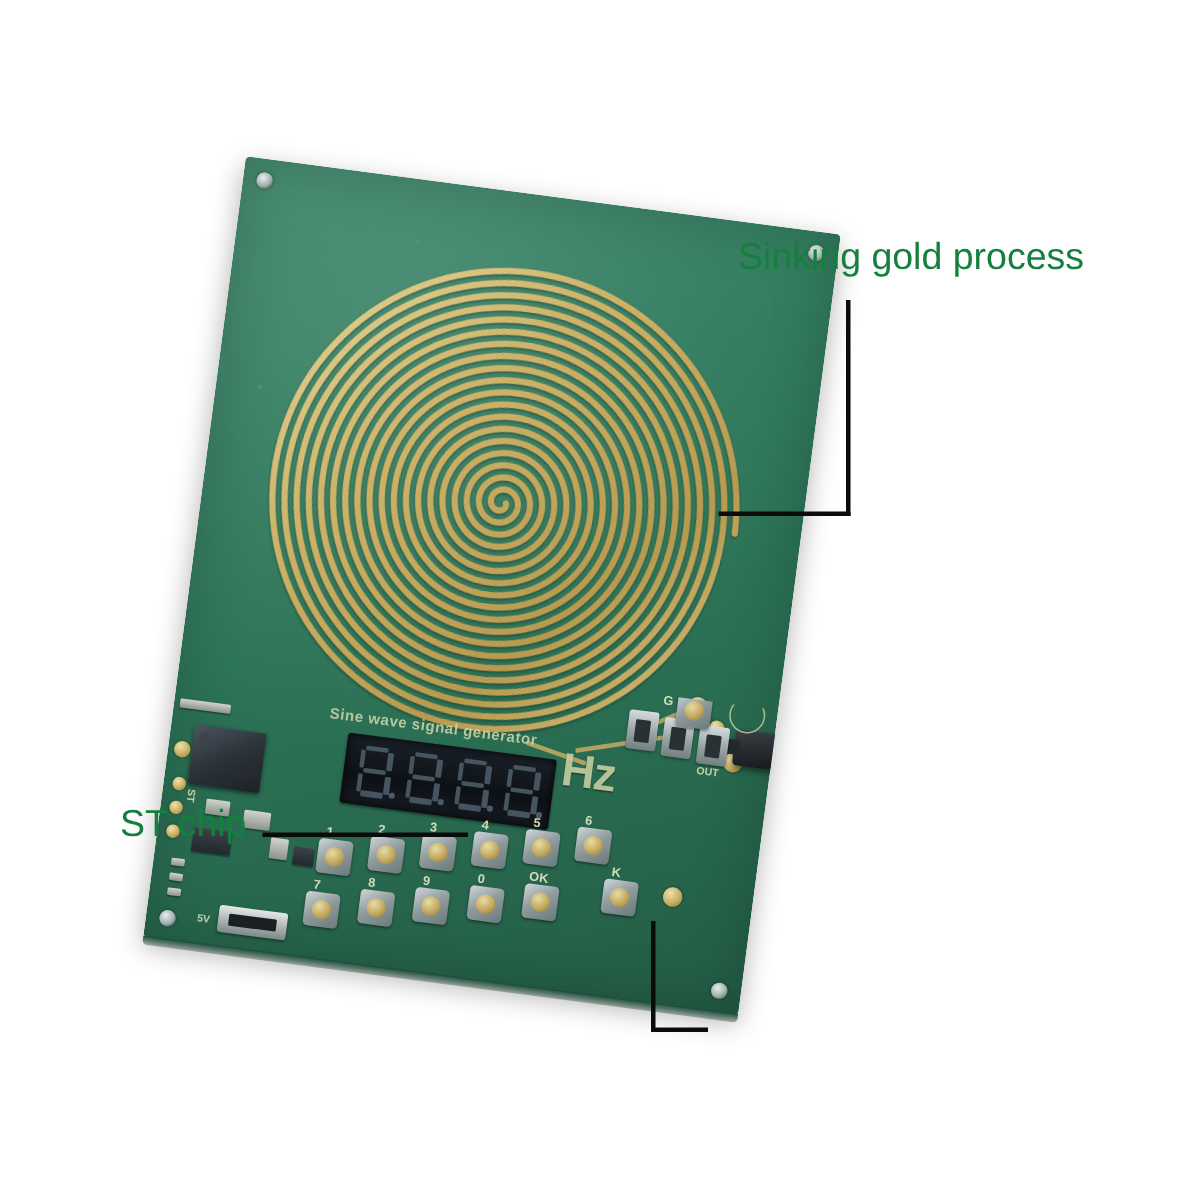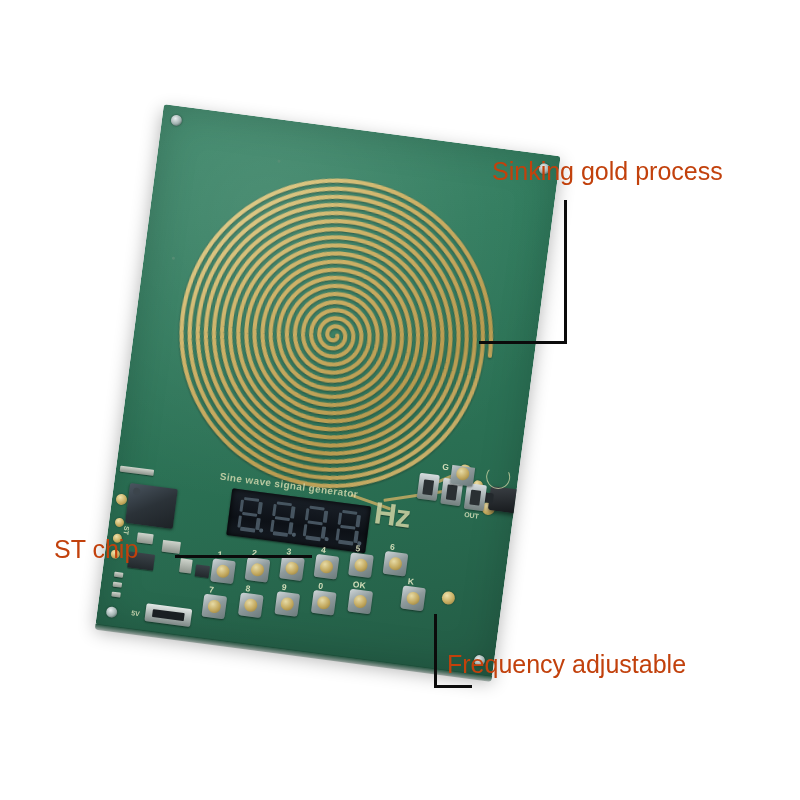--- a/index.html
+++ b/index.html
@@ -97,21 +97,21 @@
        box-shadow:0 1px 2px rgba(0,0,0,.4);}
   .hdr::after{content:"";position:absolute;left:5px;top:6px;width:10px;height:15px;
        background:#2a3033;border-radius:1px;}
 
   .trace{position:absolute;background:#c4ab63;opacity:.85;border-radius:1px;}
   .silk-sm{position:absolute;font-size:7px;color:#dbe2bc;opacity:.85;font-weight:700;}
   .ring{position:absolute;width:22px;height:22px;border:1.6px solid #cbd2a4;border-radius:50%;
         opacity:.8;}
 
   
-  .ann{position:absolute;color:#c2410c;font-size:25px;line-height:1.32;white-space:nowrap;}
+  .ann{position:absolute;color:#15803d;font-size:25px;line-height:1.32;white-space:nowrap;}
   .lead{position:absolute;background:#0b0b0b;}
 </style>
 </head>
 <body>
 
 <div id="stage">
 
   <div class="pcb-wrap">
     <div class="pcb"></div>
     <div class="pcb-edge"></div>
@@ -264,20 +264,19 @@
       <div class="pad" style="left:6px;top:96px;width:9px;height:9px;"></div>
       <div class="pad" style="left:6px;top:112px;width:9px;height:9px;"></div>
       <div class="pad" style="left:6px;top:128px;width:9px;height:9px;"></div>
     </div>
   </div>
 
   <div class="ann" style="left:492px;top:155px;">Sinking gold process</div>
   <div class="lead" style="left:564px;top:200px;width:3px;height:144px;"></div>
   <div class="lead" style="left:479px;top:341px;width:88px;height:3px;"></div>
 
-  <div class="ann" style="left:54px;top:533px;">ST chip</div>
+  <div class="ann" style="left:80px;top:533px;">ST chip</div>
   <div class="lead" style="left:175px;top:555px;width:137px;height:3px;"></div>
 
-  <div class="ann" style="left:447px;top:648px;">Frequency adjustable</div>
   <div class="lead" style="left:434px;top:614px;width:3px;height:74px;"></div>
   <div class="lead" style="left:434px;top:685px;width:38px;height:3px;"></div>
 
 </div>
 
 </body></html>

